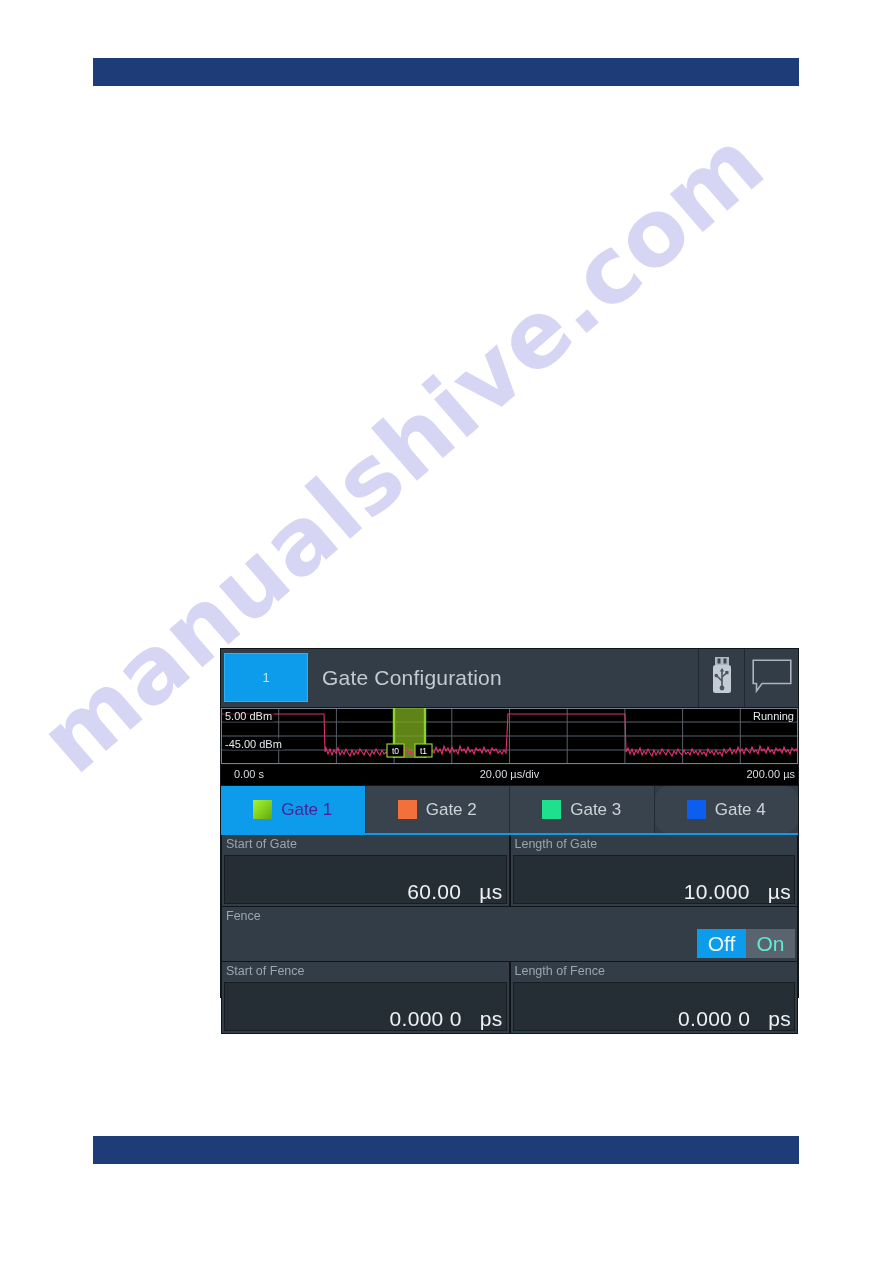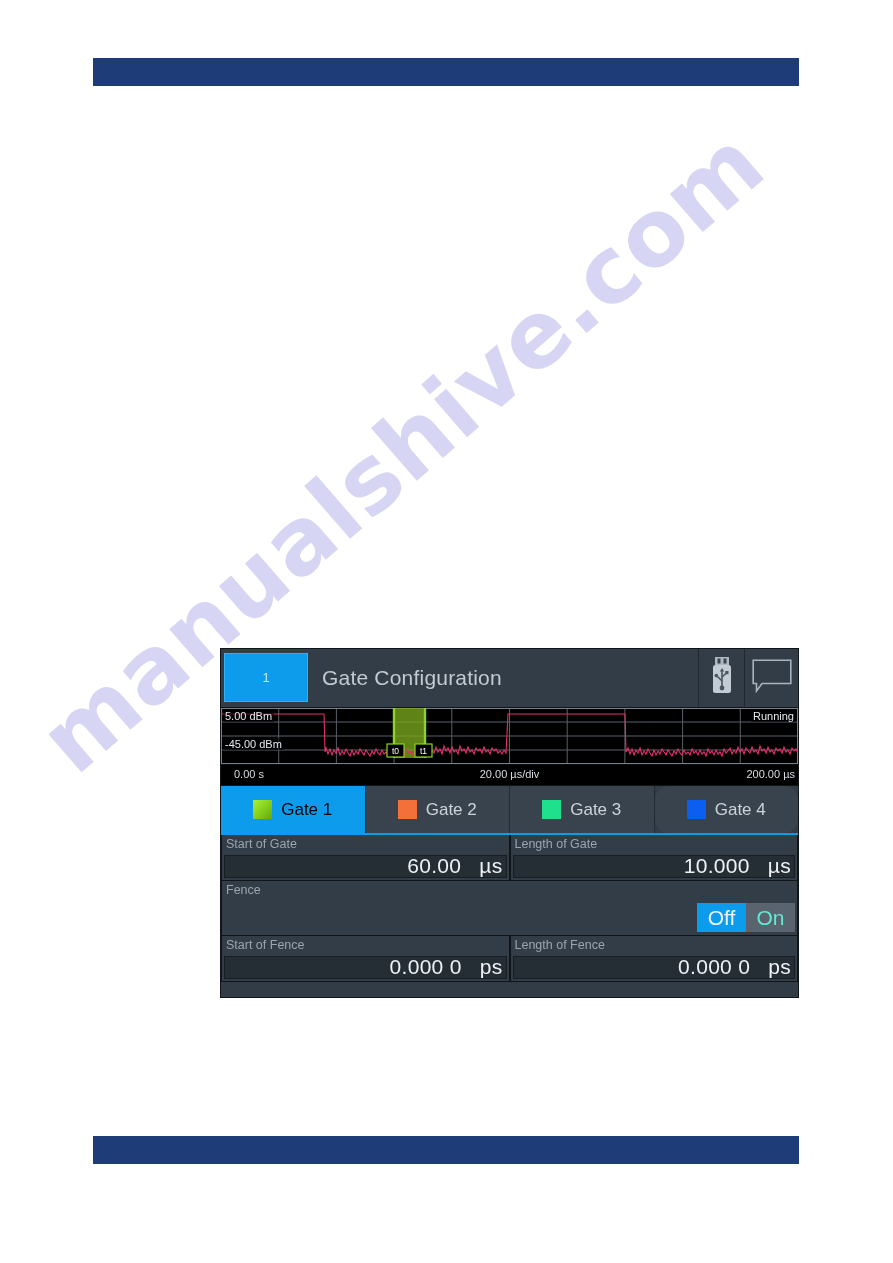--- a/index.html
+++ b/index.html
@@ -124,28 +124,28 @@
   .gate-tab{
     flex:1;
     display:flex;align-items:center;justify-content:center;
     gap:9px;
     background:#39434d;
     border-right:1px solid #232b33;
     font-size:17px;color:#ccd3d9;
     box-sizing:border-box;
   }
   .gate-tab:last-child{border-right:none;border-radius:14px;}
-  .gate-tab.selected{background:#0c9ceb;color:#000000;}
+  .gate-tab.selected{background:#0c9ceb;color:#4c1d95;}
   .swatch{width:19px;height:19px;display:block;}
 
   
   .field-row{display:flex;}
   .field{
     flex:1;
-    height:46px;
+    height:72px;
     background:#333d47;
     border:1px solid #10151a;
     border-top:none;
     box-sizing:border-box;
     position:relative;
   }
   .field-label{
     position:absolute;left:4px;top:2px;
     font-size:12.5px;color:#9aa5af;
   }

